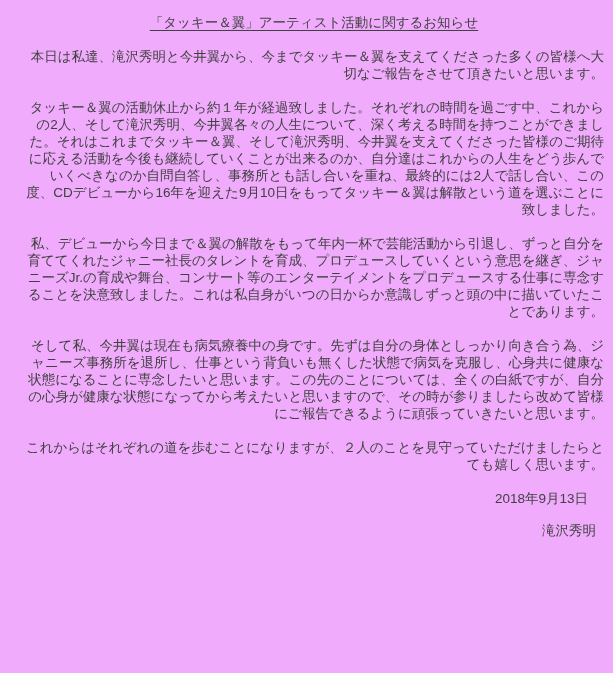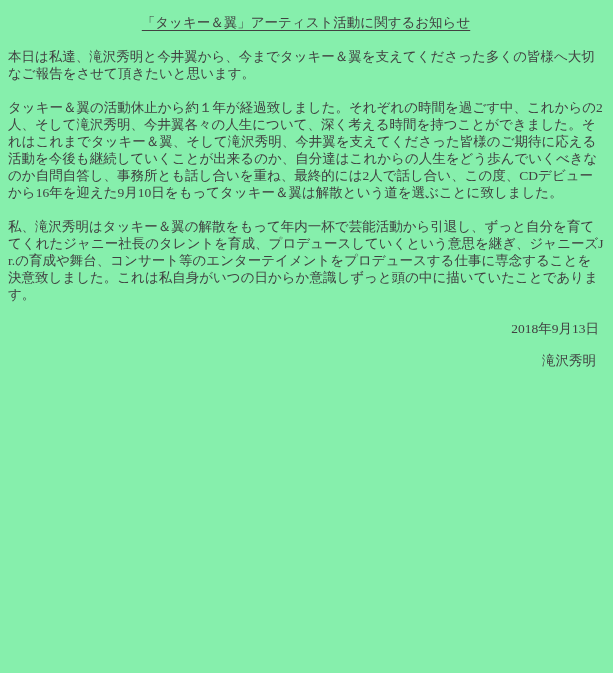--- a/index.html
+++ b/index.html
@@ -5,46 +5,46 @@
   html, body {
     margin: 0;
     padding: 0;
     background: #ffffff;
   }
   .page {
     position: relative;
     box-sizing: border-box;
     width: 613px;
     height: 673px;
-    background: #86efac;
-    padding: 12px 9px 0 8px;
+    background: #f0abfc;
+    padding: 12px 9px 0 24px;
     overflow: hidden;
-    font-family: Liberation Serif, serif;
+    font-family: Liberation Sans, sans-serif;
     font-size: 13.5px;
     line-height: 17px;
     color: #414141;
     -webkit-font-smoothing: antialiased;
   }
   .doc-title {
     margin: 2px 0 17px 0;
     font-size: 13.5px;
     font-weight: normal;
     line-height: 17px;
     text-align: center;
     text-decoration: underline;
     text-underline-offset: 3px;
   }
   .para {
     margin: 0 0 17px 0;
-    text-align: left;
+    text-align: right;
     word-break: break-all;
     overflow-wrap: break-word;
   }
   .doc-date {
-    margin: 0 0 0 0;
+    margin: 0 11px 0 0;
     padding-right: 5px;
     text-align: right;
   }
   .signatures {
     margin-top: 15px;
     padding-right: 8px;
     text-align: right;
   }
   .signature-line {
     line-height: 18px;
@@ -55,24 +55,26 @@
 
 <div class="page">
 
   <h1 class="doc-title">「タッキー＆翼」アーティスト活動に関するお知らせ</h1>
 
   <p class="para">本日は私達、滝沢秀明と今井翼から、今までタッキー＆翼を支えてくださった多くの皆様へ大切なご報告をさせて頂きたいと思います。</p>
 
   <p class="para">タッキー＆翼の活動休止から約１年が経過致しました。それぞれの時間を過ごす中、これからの2人、そして滝沢秀明、今井翼各々の人生について、深く考える時間を持つことができました。それはこれまでタッキー＆翼、そして滝沢秀明、今井翼を支えてくださった皆様のご期待に応える活動を今後も継続していくことが出来るのか、自分達はこれからの人生をどう歩んでいくべきなのか自問自答し、事務所とも話し合いを重ね、最終的には2人で話し合い、この度、CDデビューから16年を迎えた9月10日をもってタッキー＆翼は解散という道を選ぶことに致しました。</p>
 
 
-  <p class="para">私、滝沢秀明はタッキー＆翼の解散をもって年内一杯で芸能活動から引退し、ずっと自分を育ててくれたジャニー社長のタレントを育成、プロデュースしていくという意思を継ぎ、ジャニーズJr.の育成や舞台、コンサート等のエンターテイメントをプロデュースする仕事に専念することを決意致しました。これは私自身がいつの日からか意識しずっと頭の中に描いていたことであります。</p>
+  <p class="para">私、デビューから今日まで＆翼の解散をもって年内一杯で芸能活動から引退し、ずっと自分を育ててくれたジャニー社長のタレントを育成、プロデュースしていくという意思を継ぎ、ジャニーズJr.の育成や舞台、コンサート等のエンターテイメントをプロデュースする仕事に専念することを決意致しました。これは私自身がいつの日からか意識しずっと頭の中に描いていたことであります。</p>
+
+  <p class="para">そして私、今井翼は現在も病気療養中の身です。先ずは自分の身体としっかり向き合う為、ジャニーズ事務所を退所し、仕事という背負いも無くした状態で病気を克服し、心身共に健康な状態になることに専念したいと思います。この先のことについては、全くの白紙ですが、自分の心身が健康な状態になってから考えたいと思いますので、その時が参りましたら改めて皆様にご報告できるように頑張っていきたいと思います。</p>
 
 
-
+  <p class="para">これからはそれぞれの道を歩むことになりますが、２人のことを見守っていただけましたらとても嬉しく思います。</p>
 
   <div class="doc-date">2018年9月13日</div>
 
   <div class="signatures">
     <div class="signature-line">滝沢秀明</div>
 
   </div>
 
 </div>
 

